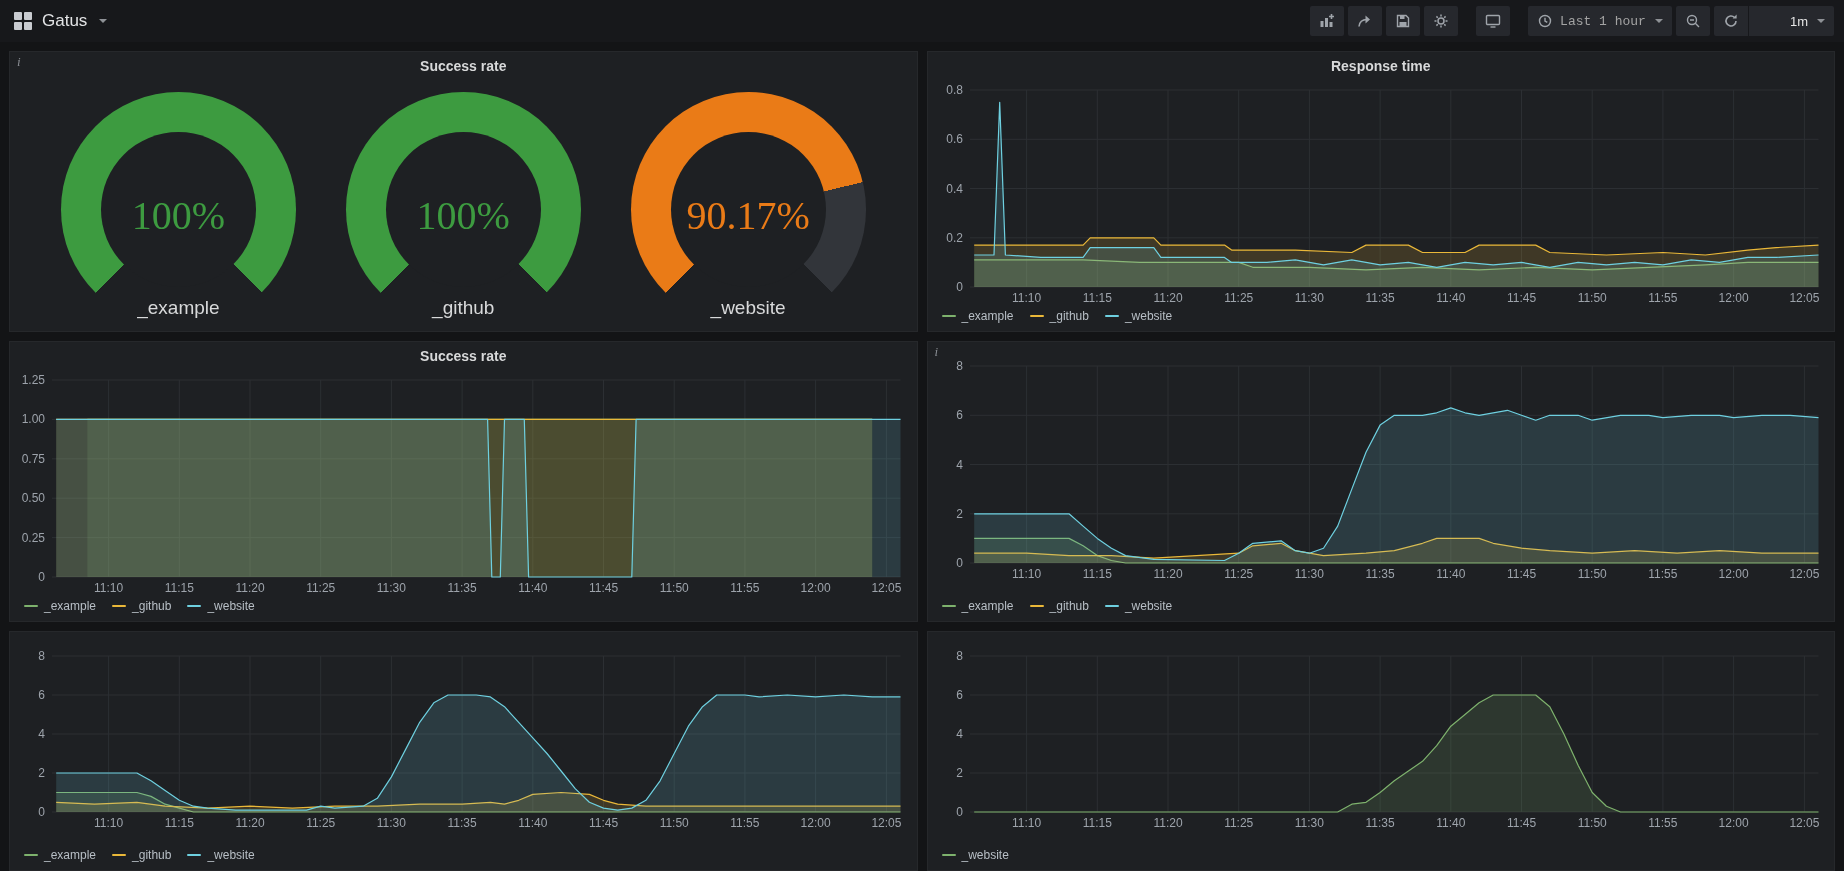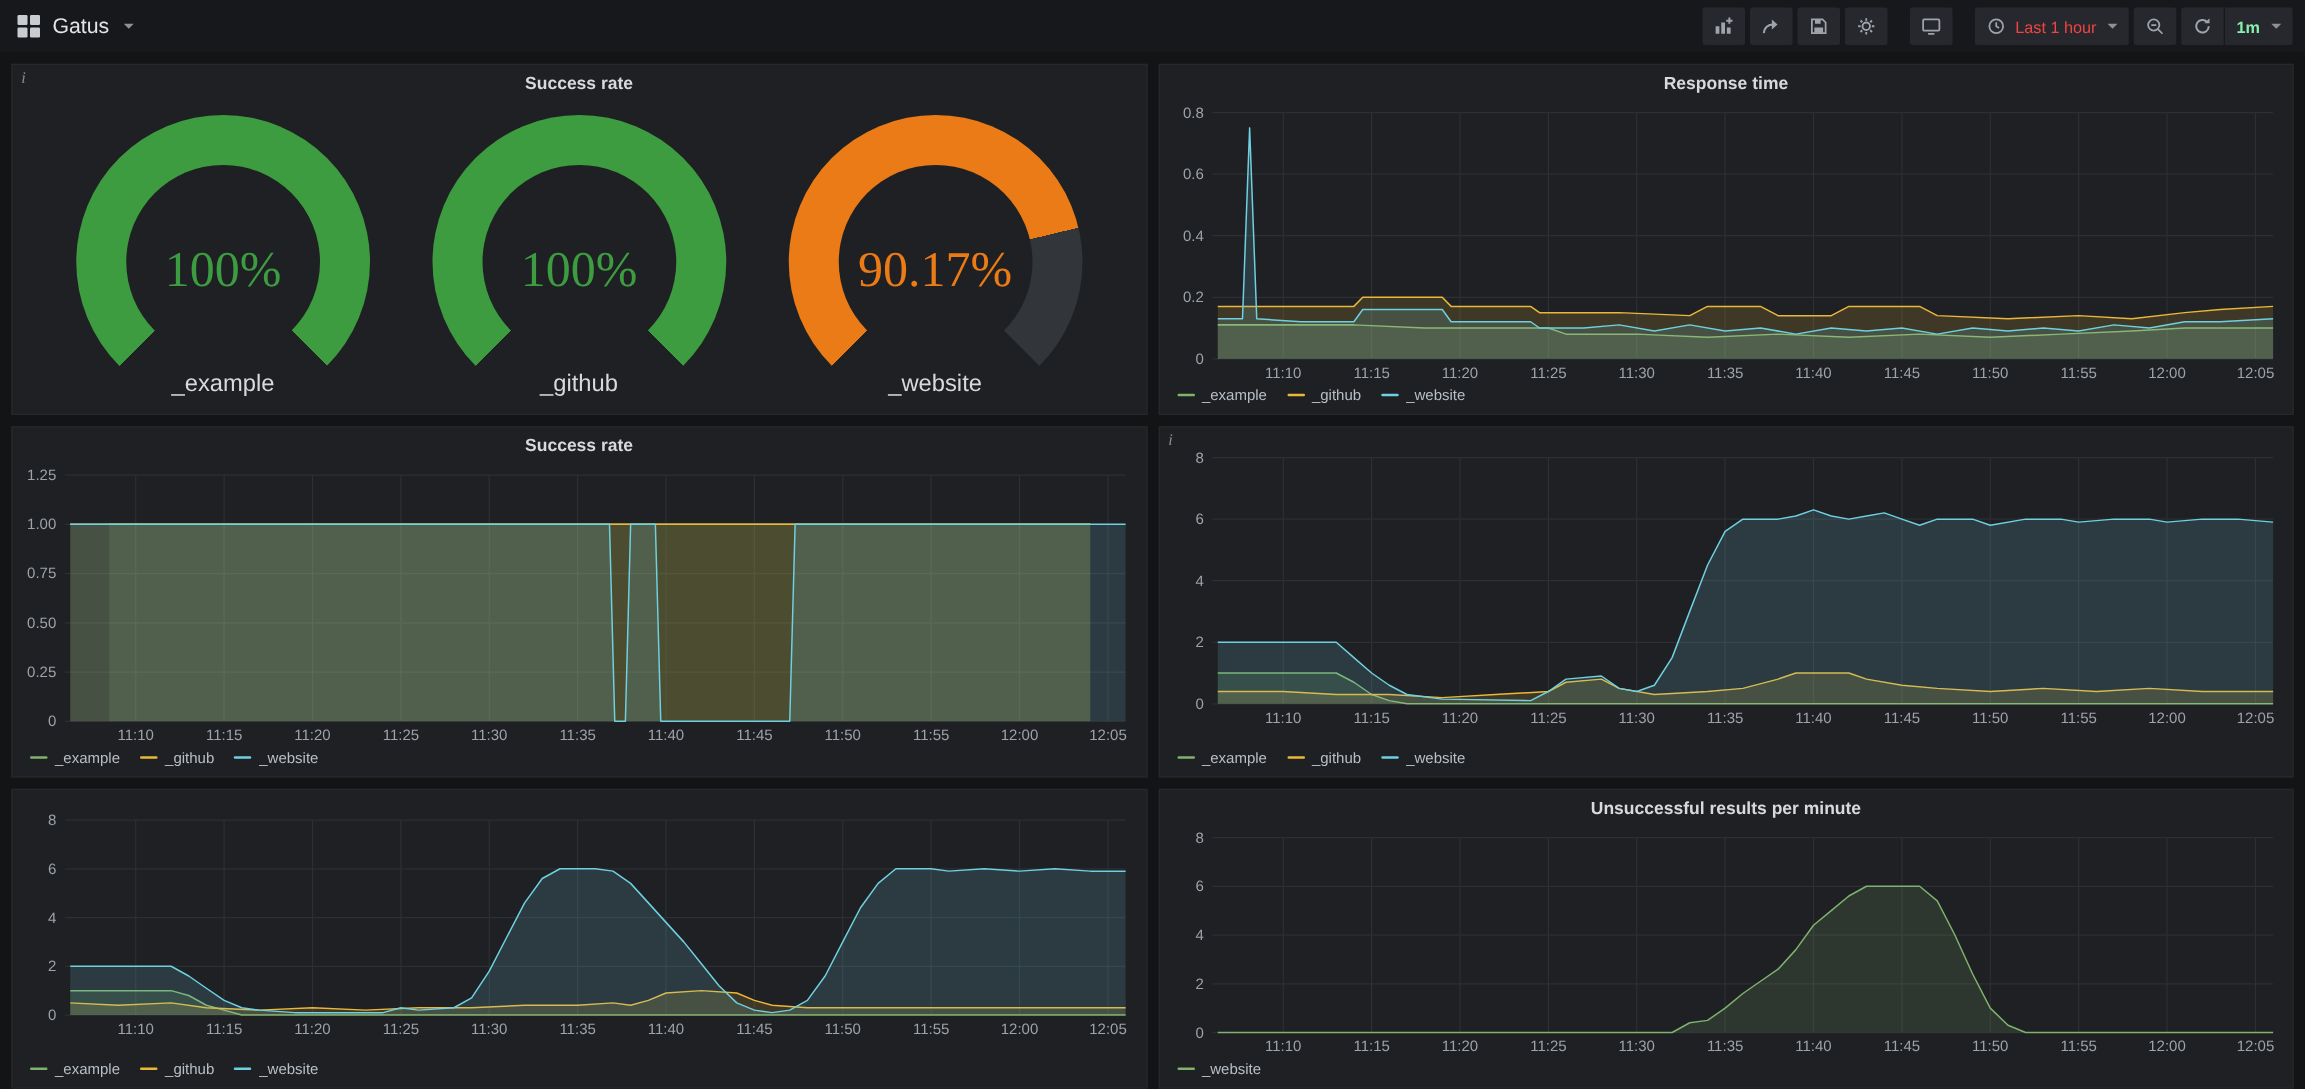--- a/index.html
+++ b/index.html
@@ -29,22 +29,22 @@
     height: 30px; min-width: 34px; border: none; cursor: pointer;
     display: flex; align-items: center; justify-content: center; gap: 7px;
     background: #26282d; border-radius: 2px; padding: 0 9px;
     color: #9fa4aa; font-size: 13px; font-family: "Liberation Sans", sans-serif;
   }
   .nav-btn svg { display: block; }
   .nav-gap { width: 10px; }
   .btn-group { display: flex; gap: 1px; }
   .btn-group .nav-btn:first-child { border-radius: 2px 0 0 2px; }
   .btn-group .nav-btn:last-child { border-radius: 0 2px 2px 0; }
-  .time-label { color: #ef4444; }
-  .interval-label { color: #86efac; font-weight: bold; }
+  .time-label { color: #a3a3a3; font-family: Liberation Mono, monospace; }
+  .interval-label { color: #e5e5e5; font-weight: normal; margin-left: 32px; }
   
   .dash {
     display: grid; grid-template-columns: 1fr 1fr;
     grid-template-rows: 281px 281px 240px;
     gap: 9px; padding: 9px;
   }
   .panel {
     background: #1e2023; border: 1px solid #26282b;
     position: relative; display: flex; flex-direction: column; min-width: 0;
   }
@@ -442,23 +442,20 @@
           <span>_github</span>
         </li>
         <li>
           <span class="swatch" style="background:#6ED0E0"></span>
           <span>_website</span>
         </li>
       </ul>
   </section>
 
   <section class="panel">
-    <header class="panel-header">
-        <span>Unsuccessful results per minute</span>
-      </header>
     <div class="chart-wrap">
       <svg class="chart" viewBox="0 0 898.5 186">
           <line x1="38" y1="166.0" x2="886.5" y2="166.0" stroke="#2c2f33" stroke-width="1"></line>
           <text x="31" y="170.0" text-anchor="end">0</text>
           <line x1="38" y1="127.0" x2="886.5" y2="127.0" stroke="#2c2f33" stroke-width="1"></line>
           <text x="31" y="131.0" text-anchor="end">2</text>
           <line x1="38" y1="88.0" x2="886.5" y2="88.0" stroke="#2c2f33" stroke-width="1"></line>
           <text x="31" y="92.0" text-anchor="end">4</text>
           <line x1="38" y1="49.0" x2="886.5" y2="49.0" stroke="#2c2f33" stroke-width="1"></line>
           <text x="31" y="53.0" text-anchor="end">6</text>

